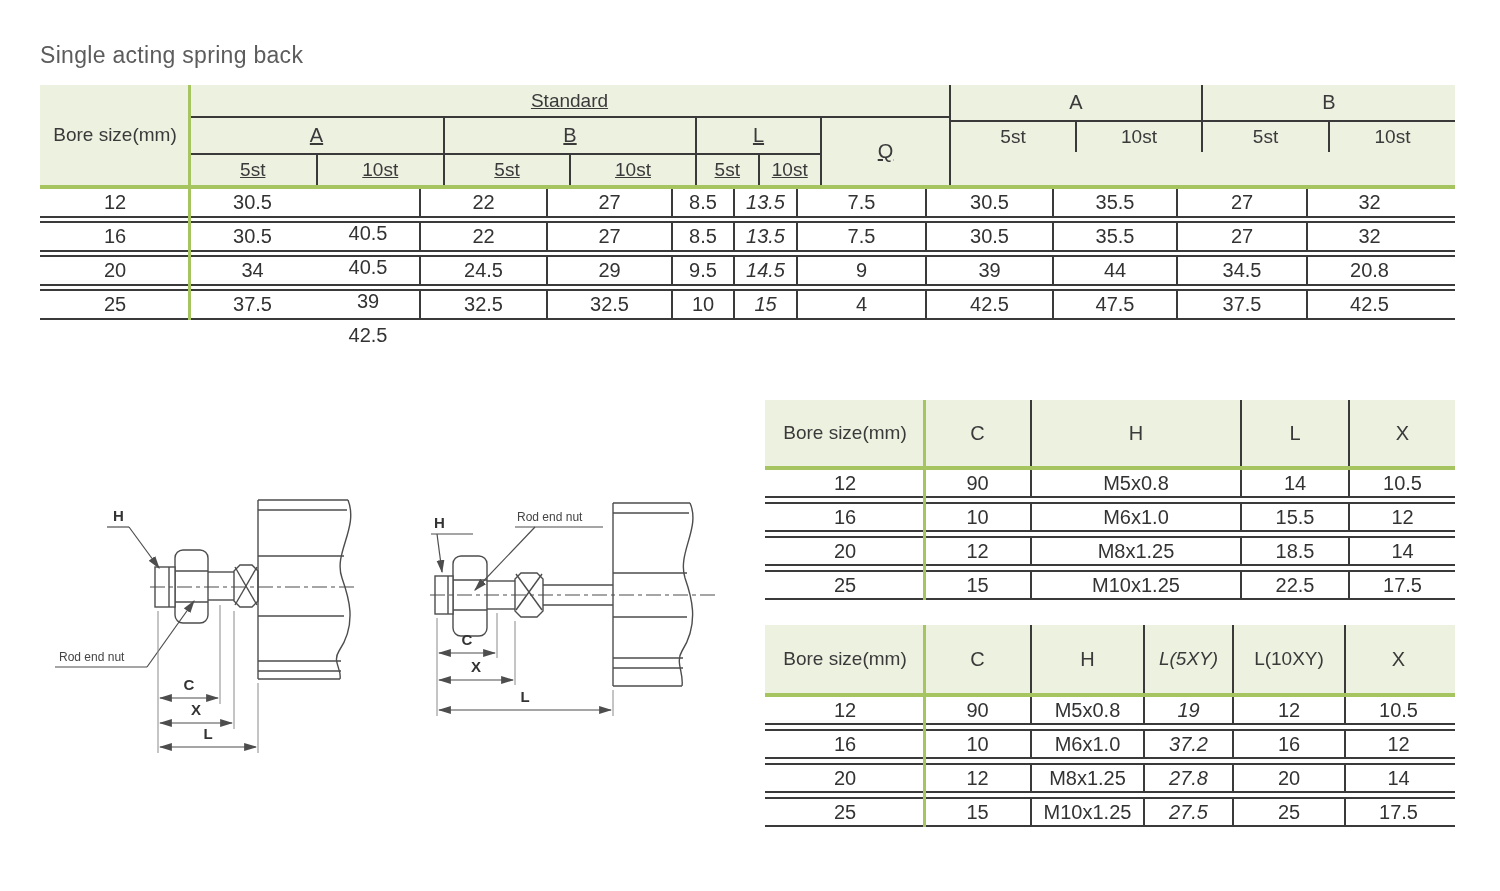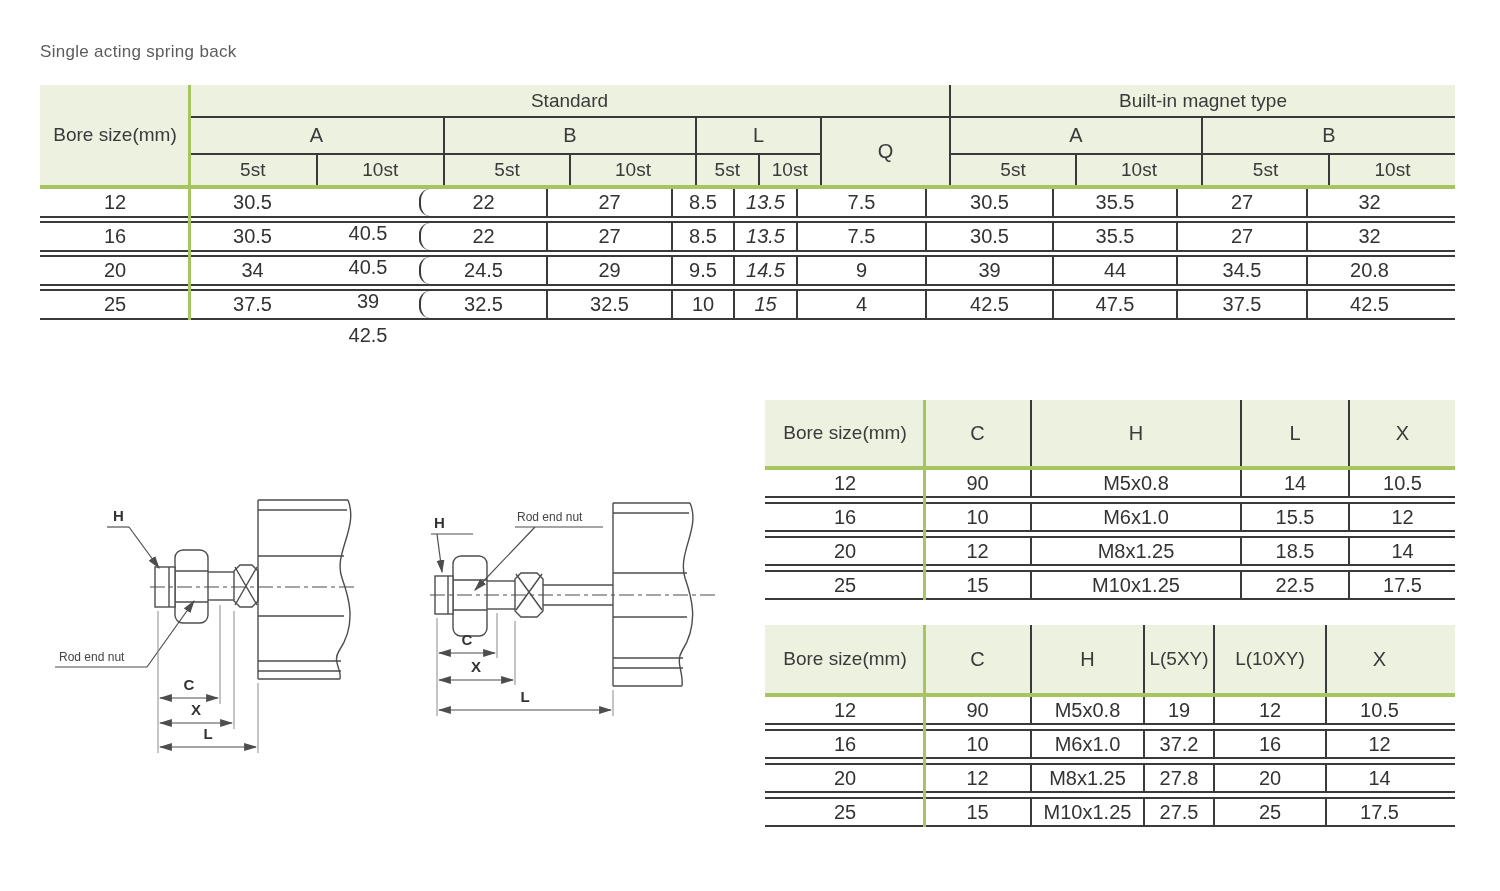--- a/index.html
+++ b/index.html
@@ -1,59 +1,59 @@
 <!DOCTYPE html>
 <html><head>
 <meta charset="utf-8">
 <style>
   * { margin:0; padding:0; box-sizing:border-box; }
   html,body { background:#ffffff; }
   .page {
     position:relative; width:1500px; height:891px; background:#fff;
     font-family:"Liberation Sans", sans-serif; color:#333; overflow:hidden;
   }
-  .title { position:absolute; left:40px; top:42px; font-size:17px; color:#5c5c5c; letter-spacing:.3px; }
+  .title { position:absolute; left:40px; top:42px; font-size:23px; color:#5c5c5c; letter-spacing:.3px; }
 
   
   .greenbar { height:4px; background:#a6c45f; }
   .vline { position:absolute; top:0; bottom:0; width:3px; background:#a6c45f; z-index:5; }
   .cellc { display:flex; align-items:center; justify-content:center; }
 
   
   .mt { position:absolute; left:40px; top:85px; width:1415px; }
   .mt-head { display:flex; height:100px; background:#edf1e0; font-size:19px; color:#3a3a3a; }
   .grp-title { height:33px; display:flex; align-items:center; justify-content:center; border-bottom:2px solid #3a3a3a; }
   .sub { display:flex; height:67px; }
   .colgrp { display:flex; flex-direction:column; }
   .colname { height:37px; display:flex; align-items:center; justify-content:center; border-bottom:2px solid #3a3a3a; font-size:20px; }
   .strokes { display:flex; flex:1; }
   .strokes > div { flex:1; display:flex; align-items:center; justify-content:center; }
   .bl { border-left:2px solid #3a3a3a; }
-  .w-bore{width:150px;} .w-std{width:759px;} .w-mag{width:506px;}
+  .w-bore{width:150px;} .w-std{width:759px;text-decoration:underline;} .w-mag{width:506px;}
   .w-a{width:253px;} .w-b{width:252px;} .w-l{width:125px;} .w-q{width:129px;}
   .w-ma{width:251px;} .w-mb{width:255px;}
   .mt-row { display:flex; height:29px; border-bottom:2px solid #3a3a3a; font-size:20px; }
   .mt-row + .mt-row { margin-top:3px; border-top:2px solid #3a3a3a; height:31px; }
   .mt-row > div { display:flex; align-items:center; justify-content:center; }
-  .c0{width:150px;} .c1{width:125px;} .c2{width:104px;margin-top:44px;} .c3{width:127px;border-radius:11px;} .c4{width:125px;}
+  .c0{width:150px;} .c1{width:125px;} .c2{width:104px;margin-top:44px;} .c3{width:127px;} .c4{width:125px;}
   .c5{width:62px;} .c6{width:63px;font-style:italic;} .c7{width:129px;} .c8{width:127px;} .c9{width:124px;}
   .c10{width:130px;} .c11{width:125px;}
 
   
   .st { position:absolute; width:690px; }
   .st1 { left:765px; top:400px; }
   .st2 { left:765px; top:625px; }
   .st-head { display:flex; background:#edf1e0; font-size:19px; color:#3a3a3a; }
   .st1 .st-head { height:66px; }
   .st2 .st-head { height:68px; }
   .st-head > div, .st-row > div { display:flex; align-items:center; justify-content:center; }
   .st-row { display:flex; height:28px; border-bottom:2px solid #3a3a3a; font-size:20px; }
   .st-row + .st-row { margin-top:4px; border-top:2px solid #3a3a3a; height:30px; }
   .k0{width:160px;} .k1{width:105px;} .k2{width:210px;} .k3{width:108px;} .k4{width:107px;}
-  .m0{width:160px;} .m1{width:105px;} .m2{width:113px;} .m3{width:70px;} .m4{width:112px;} .m5{width:107px;}
+  .m0{width:160px;} .m1{width:105px;} .m2{width:113px;} .m3{width:89px;font-style:italic;} .m4{width:112px;} .m5{width:107px;}
 
   
   .diag { position:absolute; }
   .d1 { left:45px; top:483px; }
   .d2 { left:425px; top:488px; }
   svg text { font-family:"Liberation Sans", sans-serif; }
   .dimtxt { font-size:15px; font-weight:bold; fill:#333; }
   .notetxt { font-size:12px; fill:#444; }
 </style>
 </head>
@@ -91,21 +91,20 @@
             <div class="strokes">
               <div>5st</div>
               <div class="bl">10st</div>
             </div>
           </div>
           <div class="cellc w-q bl" style="font-size:20px;">Q</div>
         </div>
       </div>
 
       <div class="colgrp w-mag bl">
-        <div class="grp-title">Built-in magnet type</div>
         <div class="sub">
           <div class="colgrp w-ma">
             <div class="colname">A</div>
             <div class="strokes">
               <div>5st</div>
               <div class="bl">10st</div>
             </div>
           </div>
           <div class="colgrp w-mb bl">
             <div class="colname">B</div>

